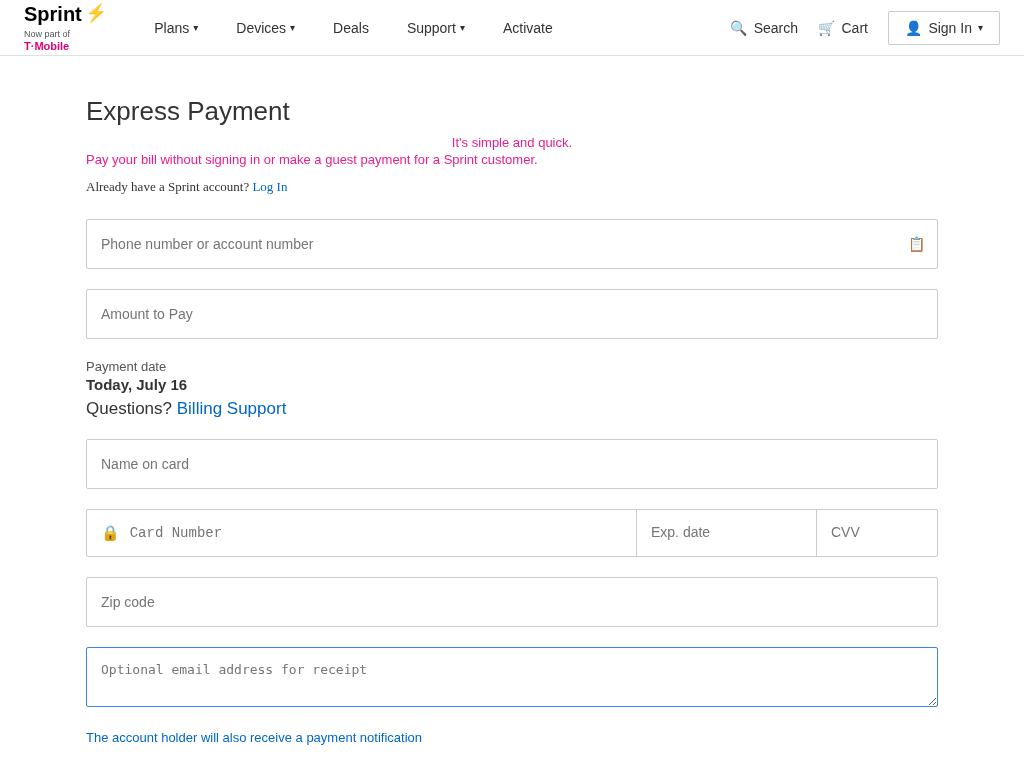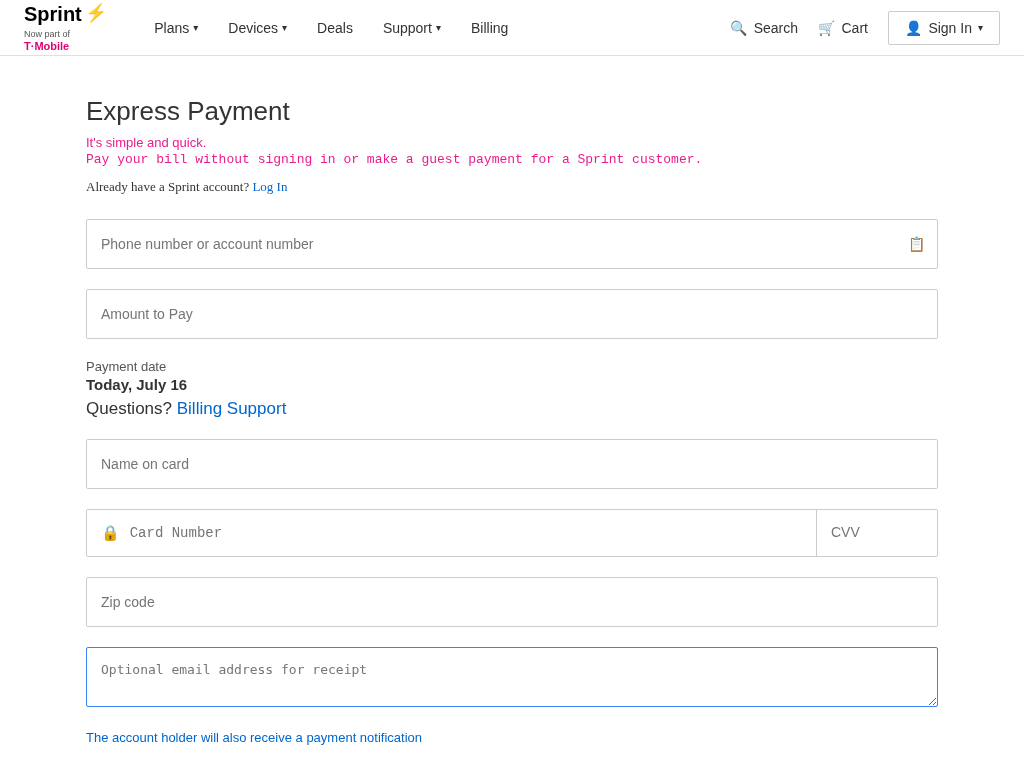--- a/index.html
+++ b/index.html
@@ -38,21 +38,21 @@
     }
     .logo-tmobile {
       font-size: 11px;
       font-weight: bold;
       color: #e20074;
     }
     .nav-links {
       display: flex;
       align-items: center;
       flex: 1;
-      gap: 2px;
+      gap: 10px;
     }
     .nav-item {
       padding: 0 14px;
       height: 56px;
       display: flex;
       align-items: center;
       font-size: 14px;
       color: #333;
       cursor: pointer;
       white-space: nowrap;
@@ -97,26 +97,26 @@
     .page-title {
       font-size: 26px;
       font-weight: 300;
       color: #333;
       margin-bottom: 8px;
     }
     .subtitle {
       color: #e91e8c;
       font-size: 13px;
       margin-bottom: 2px;
+      text-align: center;
     }
     .subtitle2 {
       color: #e91e8c;
       font-size: 13px;
       margin-bottom: 12px;
-      font-family: Liberation Mono, monospace;
     }
     .account-text {
       font-size: 13px;
       color: #333;
       margin-bottom: 24px;
       font-family: Liberation Serif, serif;
     }
     .account-text a {
       color: #0066cc;
       text-decoration: none;
@@ -264,21 +264,21 @@
       <span class="chevron">▾</span>
     </div>
     <div class="nav-item">
       <span>Deals</span>
     </div>
     <div class="nav-item">
       <span>Support</span>
       <span class="chevron">▾</span>
     </div>
     <div class="nav-item">
-      <span>Billing</span>
+      <span>Activate</span>
     </div>
   </div>
 
   <div class="nav-right">
     <div class="nav-search">
       <span>🔍</span>
       <span>Search</span>
     </div>
     <div class="nav-cart">
       <span>🛒</span>
@@ -322,20 +322,23 @@
 
   <div class="form-group">
     <input class="form-input" type="text" placeholder="Name on card" style="">
   </div>
 
   <div class="card-row">
     <div class="card-number-field">
       <span class="lock-icon">🔒</span>
       <input class="card-number-input" type="text" placeholder="Card Number" style="">
     </div>
+    <div class="exp-field">
+      <input class="exp-input" type="text" placeholder="Exp. date" style="">
+    </div>
     <div class="cvv-field">
       <input class="cvv-input" type="text" placeholder="CVV" style="">
     </div>
   </div>
 
   <div class="form-group">
     <input class="form-input" type="text" placeholder="Zip code" style="">
   </div>
 
   <div class="form-group">

